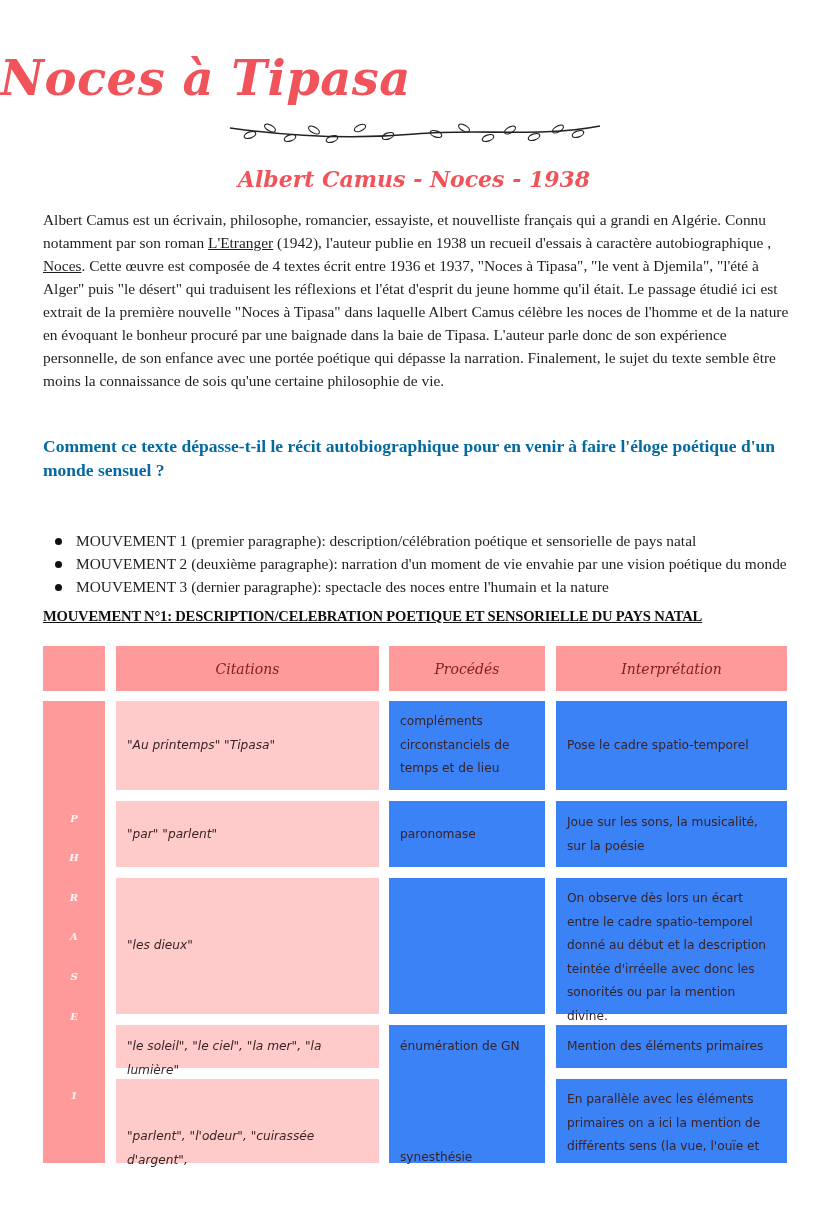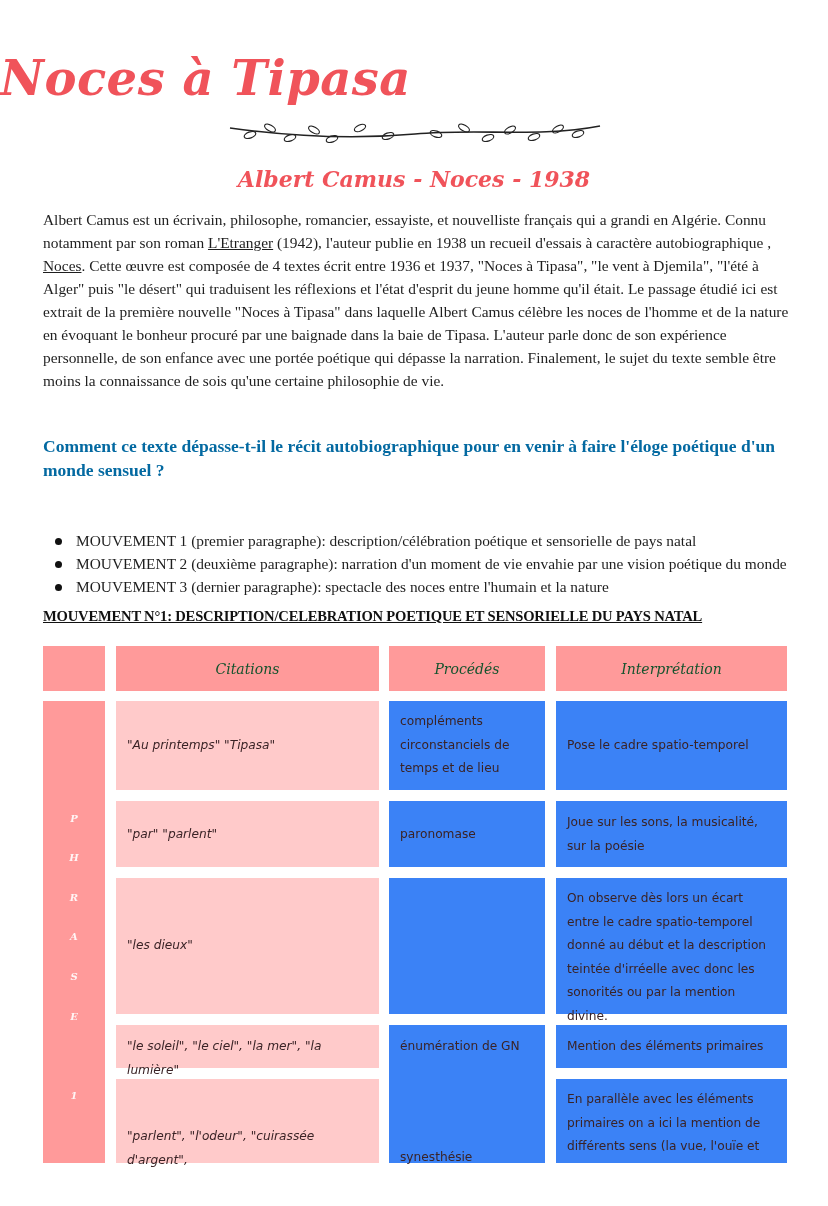--- a/index.html
+++ b/index.html
@@ -31,21 +31,21 @@
   .moves li { position: relative; padding-left: 21px; }
   .moves li .dot { position: absolute; left: 0; top: 9px; width: 7px; height: 7px; border-radius: 50%; background: #111; }
   .section-heading {
     position: absolute; left: 43px; top: 608px;
     font-family: "Liberation Serif", serif; font-weight: bold; font-size: 14.6px; color: #111;
     text-decoration: underline; letter-spacing: -0.2px;
   }
 
   .cell { position: absolute; }
   .hdr { background: #ff9a9a; display: flex; align-items: center; justify-content: center;
-    color: #14532d; font-family: "DejaVu Serif", serif; font-style: italic; font-size: 14px; }
+    color: #7f1d1d; font-family: "DejaVu Serif", serif; font-style: italic; font-size: 14px; }
   .sidecol { background: #ff9a9a; }
   .c-cit { background: #ffcaca; }
   .c-proc, .c-int { background: #3b82f6; }
   .txt { position: absolute; left: 11px; right: 8px; font-family: "DejaVu Sans", sans-serif;
     font-size: 12.2px; line-height: 23.5px; color: #3a2326; }
   .c-cit .txt { font-style: italic; }
   .vletter { position: absolute; left: 0; width: 62px; text-align: center; color: #fff5f5;
     font-family: "DejaVu Serif", serif; font-style: italic; font-weight: bold; font-size: 10px; }
 </style>
 </head>

